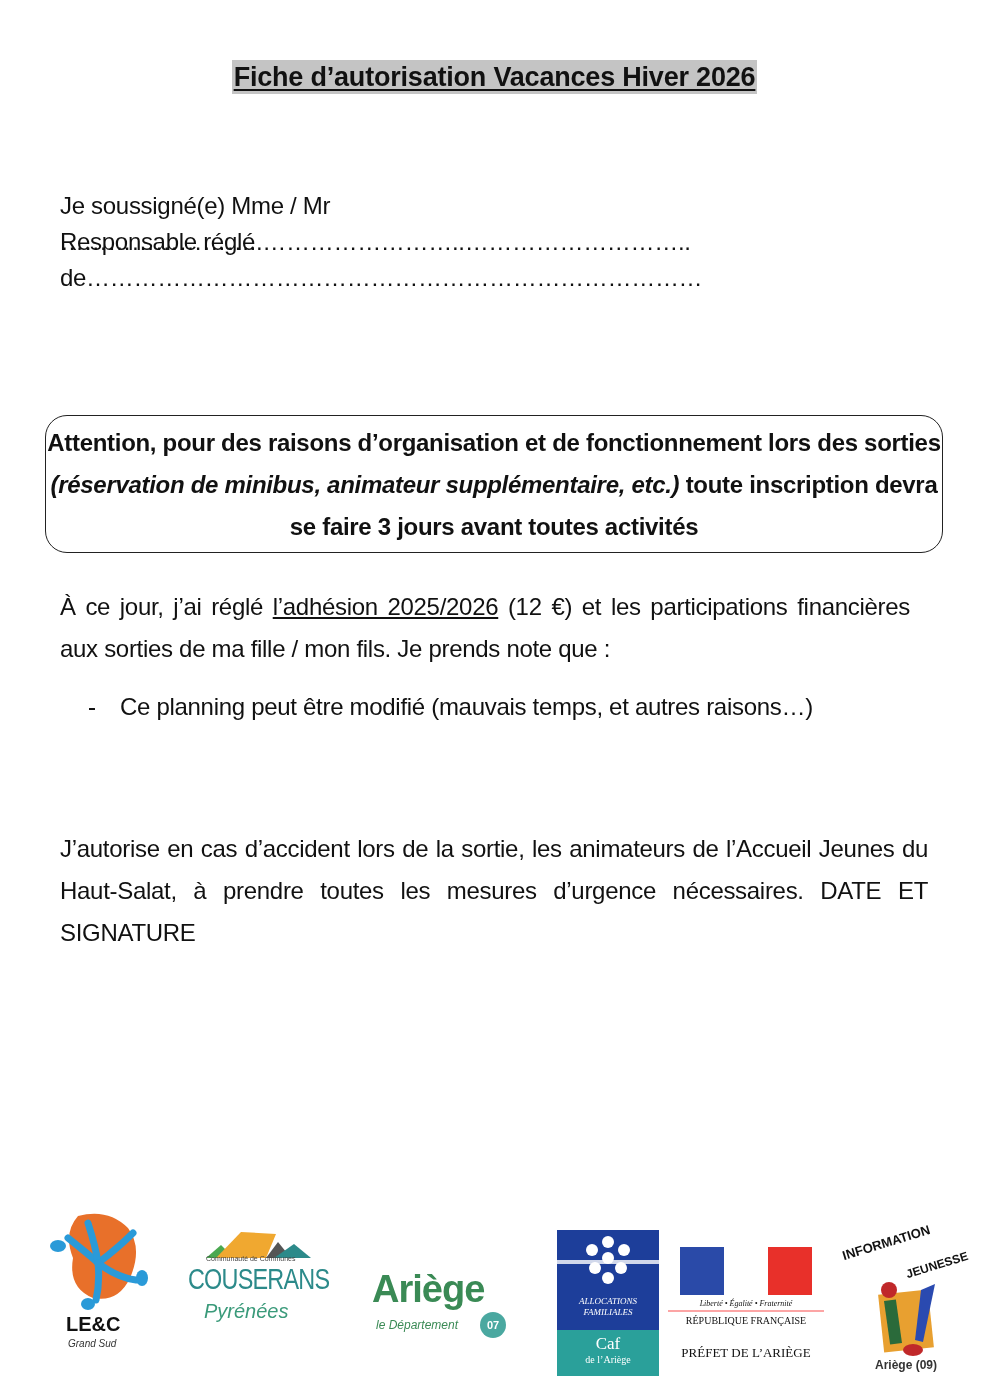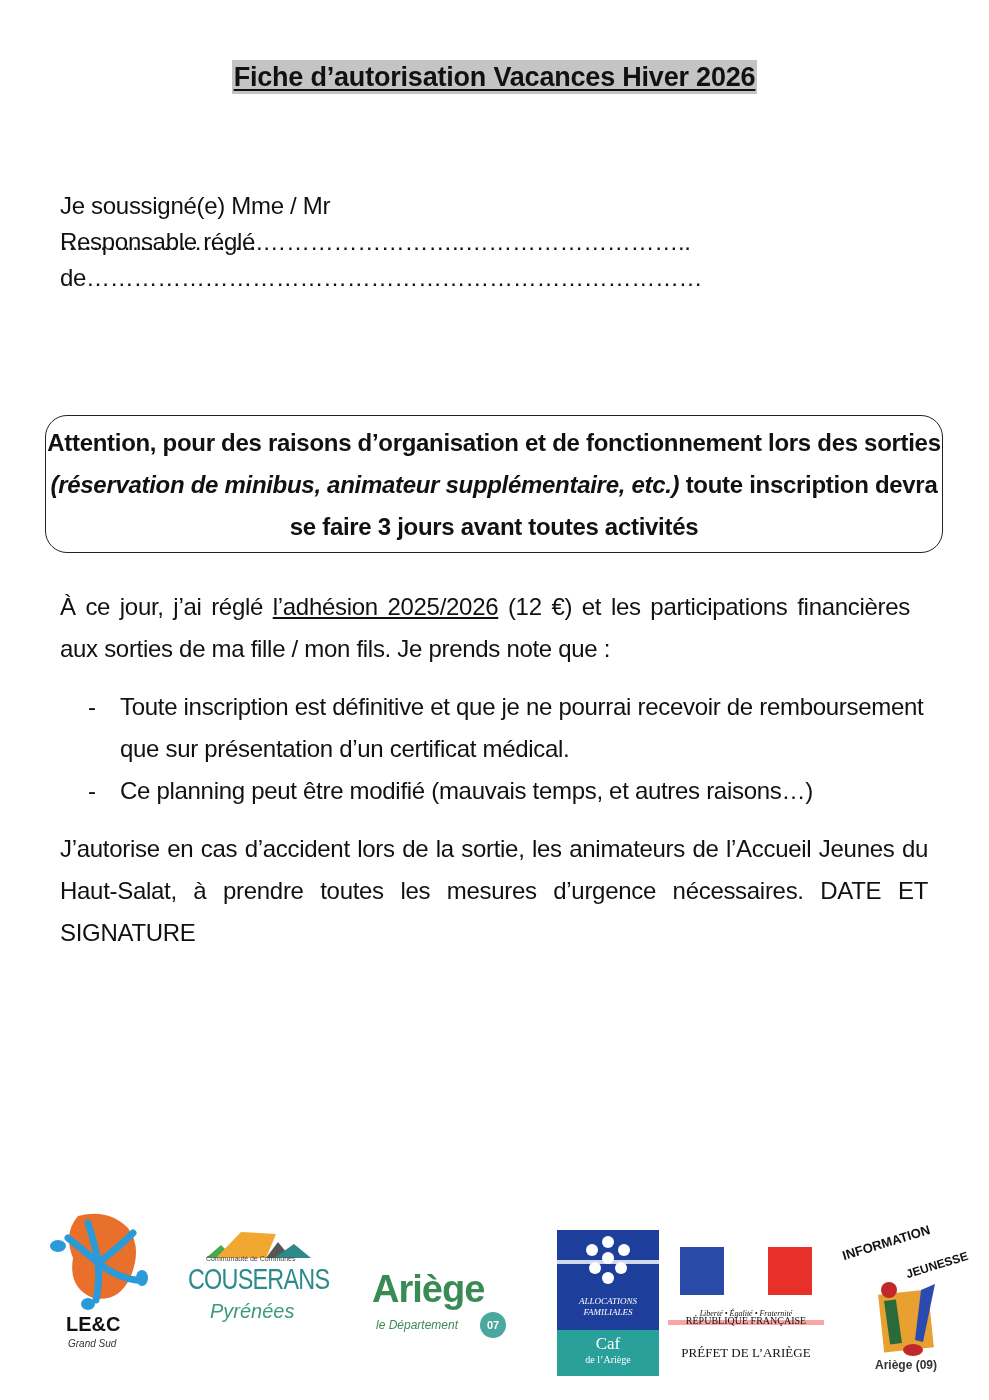--- a/index.html
+++ b/index.html
@@ -28,38 +28,38 @@
   .accident { top: 828px; width: 868px; line-height: 42px; text-align: justify; }
   .logos { position: absolute; top: 1200px; left: 0; width: 989px; height: 200px; }
   .logo { position: absolute; }
   .lec { left: 48px; top: 8px; width: 100px; height: 150px; }
   .lec .lec-text { position: absolute; top: 105px; left: 18px; font-weight: bold; font-size: 20px; }
   .lec .lec-sub { position: absolute; top: 130px; left: 20px; font-size: 10px; font-style: italic; color: #333; }
   .cous { left: 186px; top: 30px; width: 130px; height: 120px; }
   .cous .small { position: absolute; top: 25px; left: 20px; font-size: 7px; color: #444; }
   .cous .big { position: absolute; top: 32px; left: 2px; font-size: 30px; color: #2c8a8a; letter-spacing: -1px;
                font-family: "Liberation Sans Narrow", "Liberation Sans", sans-serif; transform: scaleX(0.78); transform-origin: left; }
-  .cous .pyr { position: absolute; top: 70px; left: 18px; font-size: 20px; color: #3a9a7a; font-style: italic; margin-left: 6px; }
+  .cous .pyr { position: absolute; top: 70px; left: 18px; font-size: 20px; color: #3a9a7a; font-style: italic; }
   .ariege { left: 372px; top: 68px; width: 140px; height: 80px; }
   .ariege .name { position: absolute; top: 0; left: 0; font-size: 38px; font-weight: bold; color: #3a8a55; letter-spacing: -1px; }
   .ariege .sub { position: absolute; top: 50px; left: 4px; font-size: 12px; font-style: italic; color: #3a8a55; }
   .ariege .badge { position: absolute; top: 44px; left: 108px; width: 26px; height: 26px; border-radius: 50%;
                    background: #4aa8a0; color: #fff; font-size: 11px; font-weight: bold; text-align: center; line-height: 26px; }
   .caf { left: 557px; top: 30px; width: 102px; height: 146px; }
   .caf .top { position: absolute; left: 0; top: 0; width: 102px; height: 100px; background: #1d3e9a; }
   .caf .bottom { position: absolute; left: 0; top: 100px; width: 102px; height: 46px; background: #2aa09a; text-align: center; color: #fff; }
   .caf .alloc { position: absolute; top: 66px; left: 0; width: 102px; text-align: center; color: #fff;
                 font-size: 9px; font-style: italic; font-family: "Liberation Serif", serif; line-height: 11px; }
   .caf .caf-name { font-size: 17px; font-family: "Liberation Serif", serif; line-height: 20px; margin-top: 4px; }
   .caf .caf-sub { font-size: 10px; font-family: "Liberation Serif", serif; }
   .rf { left: 668px; top: 45px; width: 156px; height: 120px; }
   .rf .flag { position: absolute; left: 12px; top: 2px; width: 132px; height: 48px; display: flex; }
   .rf .flag div { flex: 1; }
-  .rf .motto { position: absolute; top: 64px; left: 0; width: 156px; text-align: center; font-size: 8px; font-style: italic;
-               font-family: "Liberation Serif", serif; border-bottom: 5px solid #fca5a5; padding-bottom: 2px; }
+  .rf .motto { position: absolute; top: 54px; left: 0; width: 156px; text-align: center; font-size: 8px; font-style: italic;
+               font-family: "Liberation Serif", serif; border-bottom: 2px solid #fca5a5; padding-bottom: 2px; }
   .rf .rep { position: absolute; top: 70px; left: 0; width: 156px; text-align: center; font-size: 10px; font-family: "Liberation Serif", serif; }
   .rf .pref { position: absolute; top: 100px; left: 0; width: 156px; text-align: center; font-size: 13px; font-family: Liberation Serif, serif; }
   .ij { left: 845px; top: 40px; width: 135px; height: 140px; }
   .ij .ij-text { position: absolute; top: 8px; left: 0; font-size: 13px; font-weight: bold; transform: rotate(-17deg); transform-origin: left bottom; white-space: nowrap; }
   .ij .ij-text2 { position: absolute; top: 18px; left: 60px; font-size: 12px; font-weight: bold; transform: rotate(-17deg); white-space: nowrap; }
   .ij .ij-sub { position: absolute; top: 118px; left: 30px; font-size: 12px; font-weight: bold; color: #333; }
 </style>
 </head>
 <body>
 
@@ -81,21 +81,20 @@
 
   <div class="txt para">
     <span>À ce jour, j’ai réglé</span>
     <u>l’adhésion 2025/2026</u>
     <span>(12 €) et les participations financières aux sorties de ma fille / mon fils. Je prends note que :</span>
   </div>
 
   <div class="list">
     <div class="li">
       <span class="dash">-</span>
-      <span>Toute inscription est définitive et que je ne pourrai recevoir de remboursement que sur présentation d’un certificat médical.</span>
     </div>
     <div class="li">
       <span class="dash">-</span>
       <span>Ce planning peut être modifié (mauvais temps, et autres raisons…)</span>
     </div>
   </div>
 
   <div class="txt accident">J’autorise en cas d’accident lors de la sortie, les animateurs de l’Accueil Jeunes du Haut-Salat, à prendre toutes les mesures d’urgence nécessaires. DATE ET SIGNATURE</div>
 
   <div class="logos">

